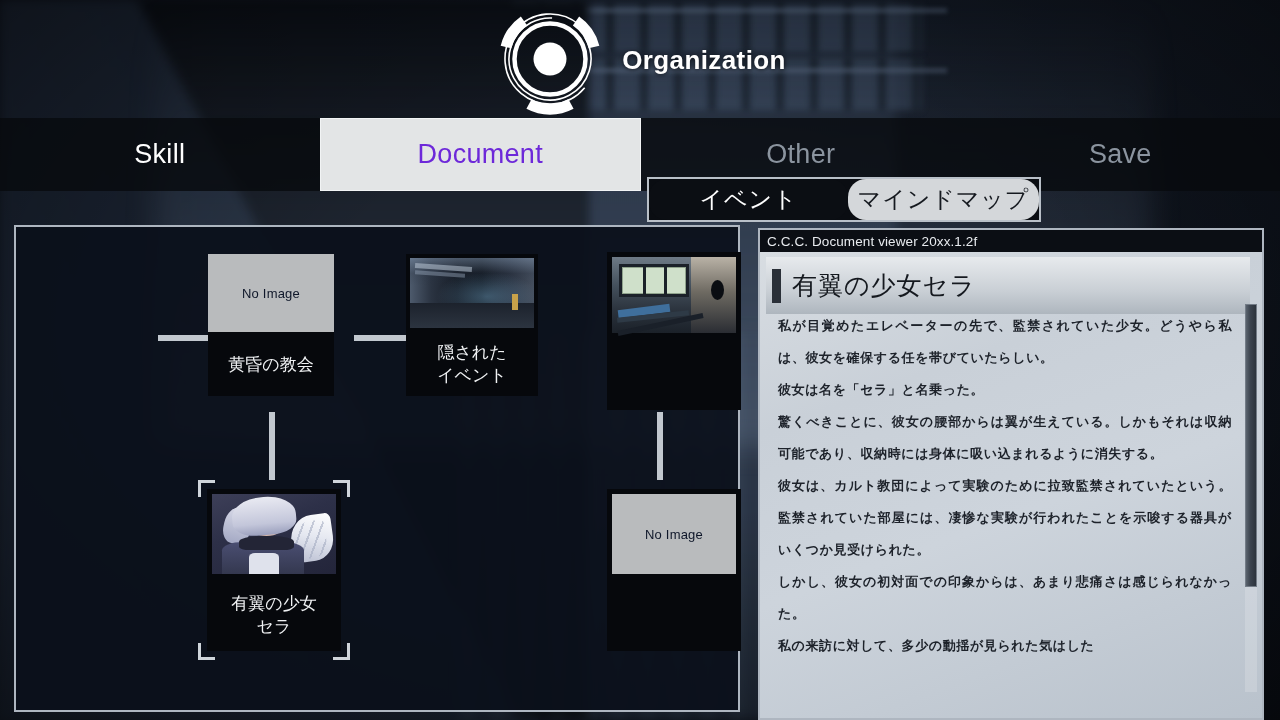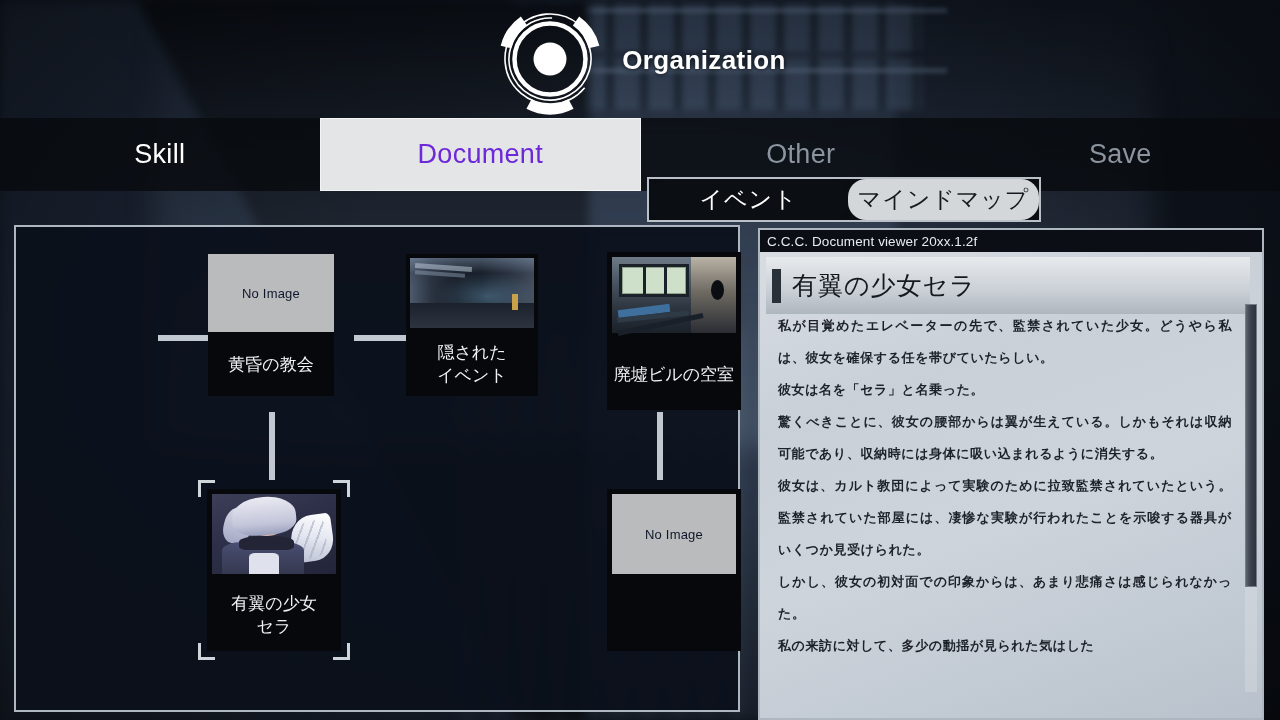--- a/index.html
+++ b/index.html
@@ -376,23 +376,20 @@
           <div class="mul m1"></div>
           <div class="mul m2"></div>
         </div>
         <div class="wall"></div>
         <div class="hole"></div>
         <div class="blue"></div>
         <div class="debris"></div>
         <div class="debris debris2"></div>
       </div>
     </div>
-    <div class="label" style="height:72px;">
-      <span>廃墟ビルの空室</span>
-    </div>
   </div>
 
   <div class="node selected" style="left:191px; top:262px; width:134px; height:162px;">
     <div class="thumb" style="height:90px; padding:5px; background:#06080c;">
       <div class="art-girl">
         <div class="wing"></div>
         <div class="hair2"></div>
         <div class="body"></div>
         <div class="shirt"></div>
         <div class="scarf"></div>

